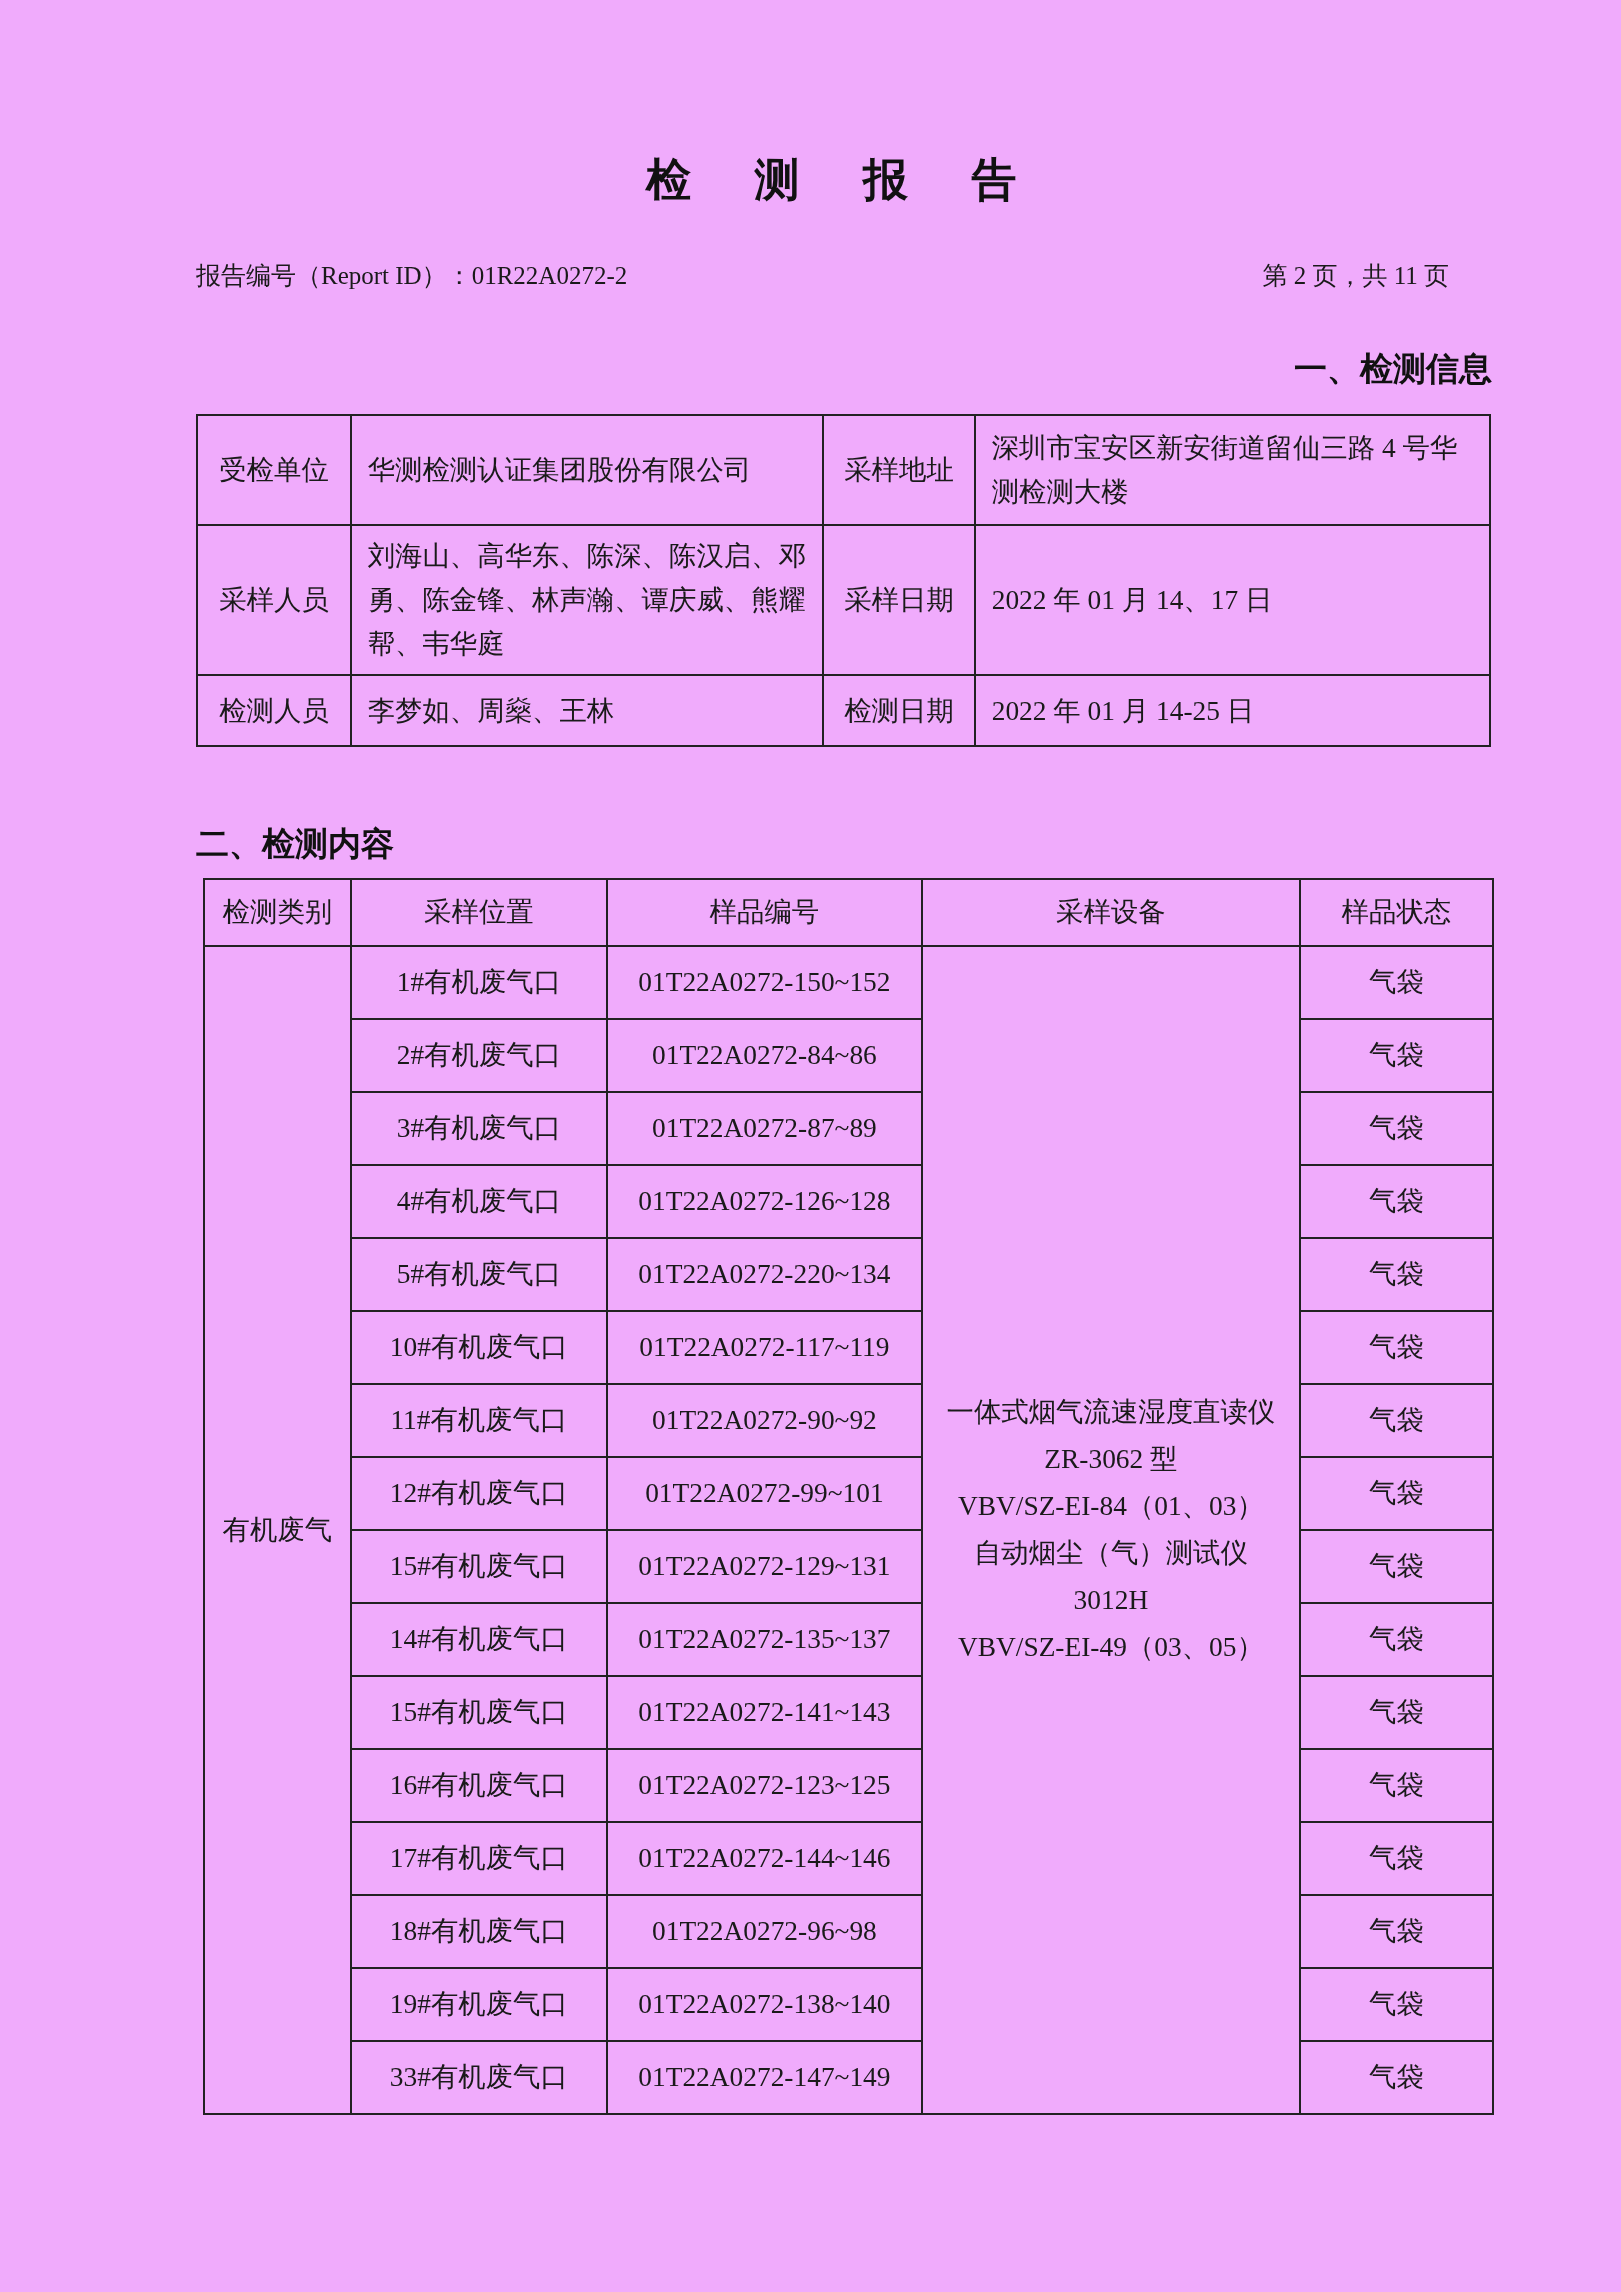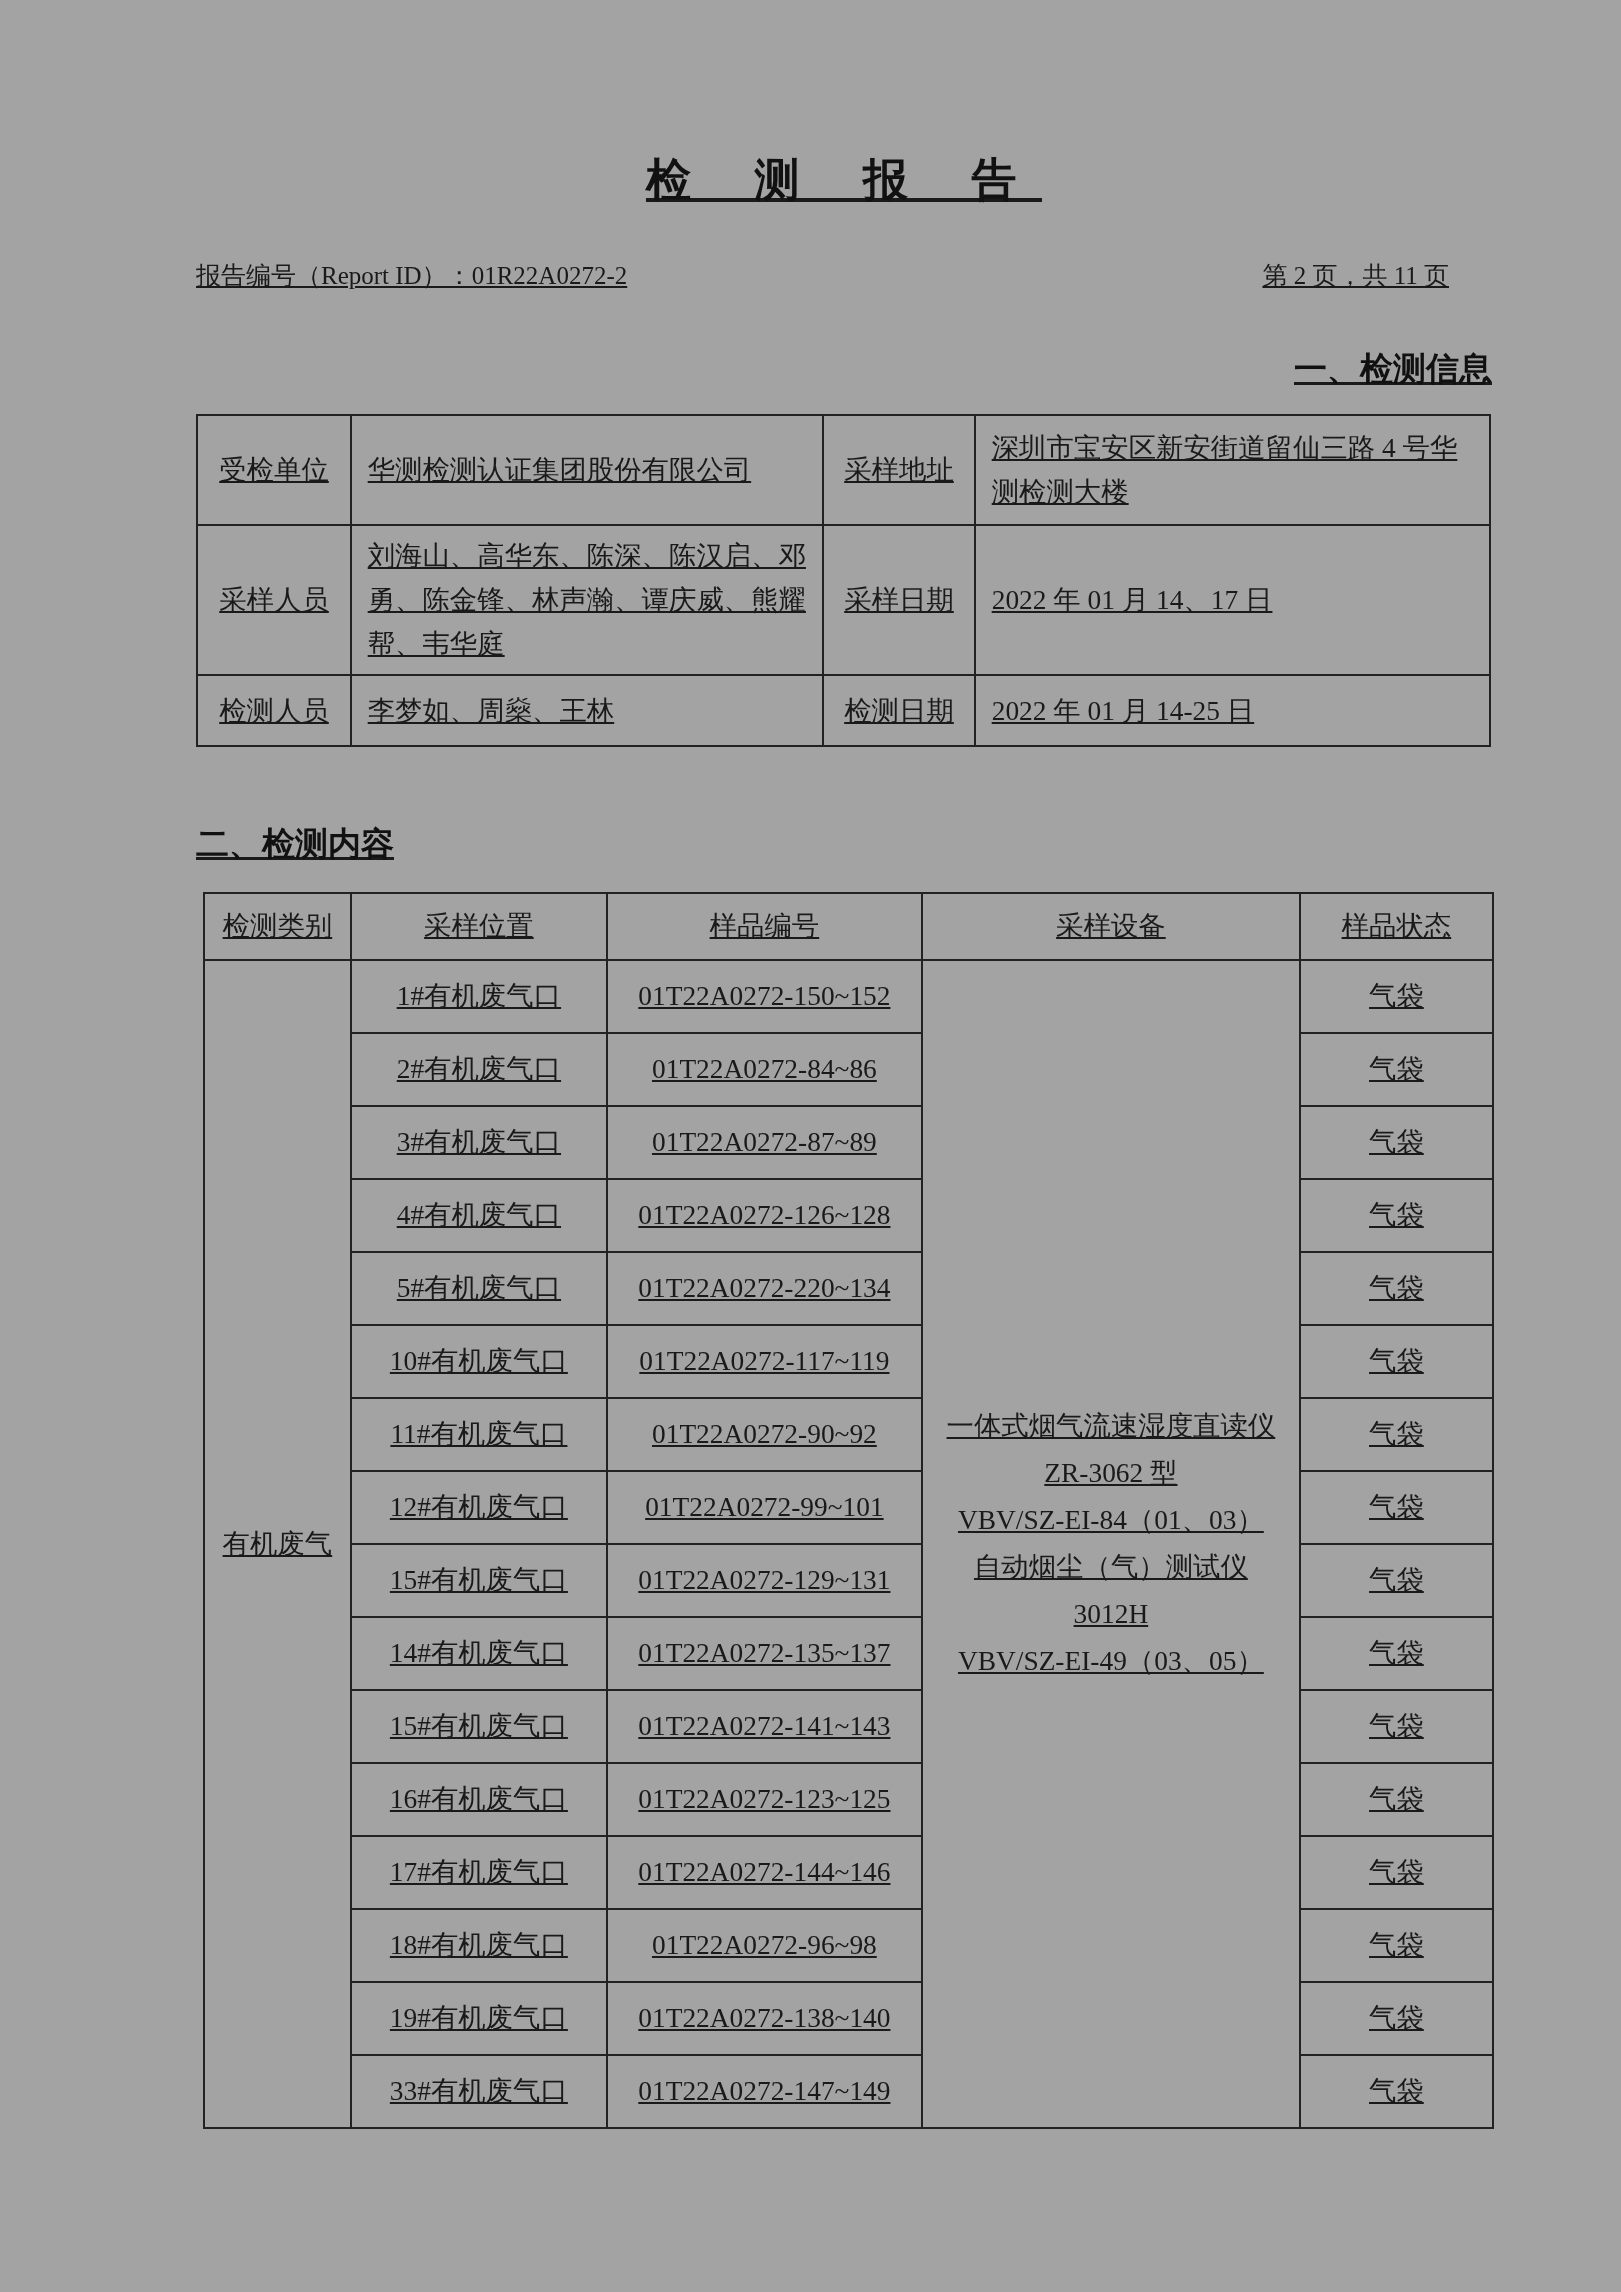--- a/index.html
+++ b/index.html
@@ -1,24 +1,23 @@
 <!DOCTYPE html>
 <html lang="zh"><head>
 <meta charset="utf-8">
 <style>
   html,body{margin:0;padding:0;background:#ffffff;}
   .page{
     position:relative;
     width:1621px;height:2293px;
-    background:#a3a3a3;
+    background:#f0abfc;
     color:#1a1a1a;
     font-family:"Liberation Serif","DejaVu Serif",serif;
     overflow:hidden;
     box-sizing:border-box;
-    text-decoration:underline;
   }
   .content{
     margin-left:196px;
     margin-right:129px;
     padding-top:155px;
   }
   .doc-title{
     text-align:center;
     font-family:"Liberation Sans","DejaVu Sans",sans-serif;
     font-weight:bold;
@@ -73,21 +72,21 @@
     padding:7.8px 13.7px 7.8px 15.7px;
     line-height:44px;
   }
   .row-h1{height:110px;}
   .row-h2{height:130px;}
   .row-h3{height:71px;}
 
   
   .content-table{
     width:1289px;
-    margin-top:29px;
+    margin-top:15px;
     margin-left:6.9px;
   }
   .content-table th{
     height:65px;
     text-align:center;
     vertical-align:middle;
     border-bottom-width:2.9px;
   }
   .content-table td{
     height:71px;

